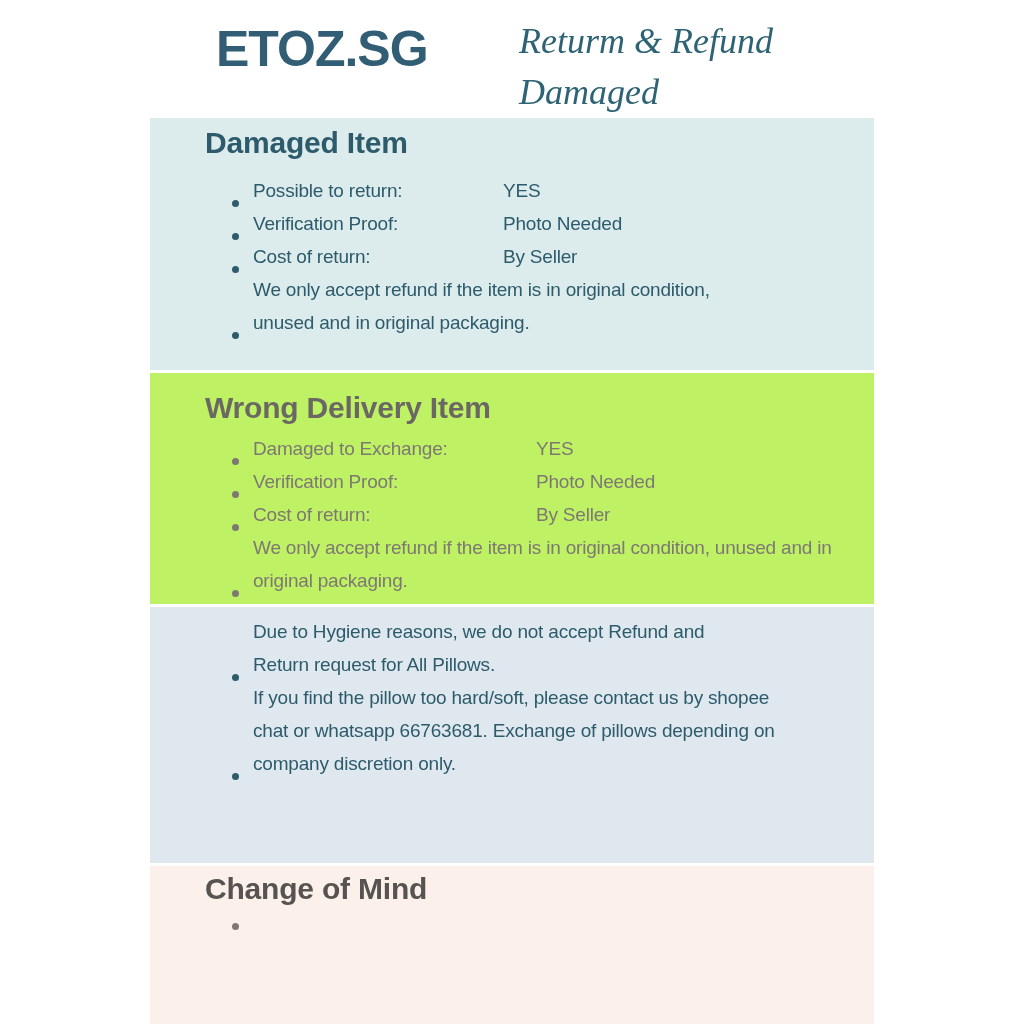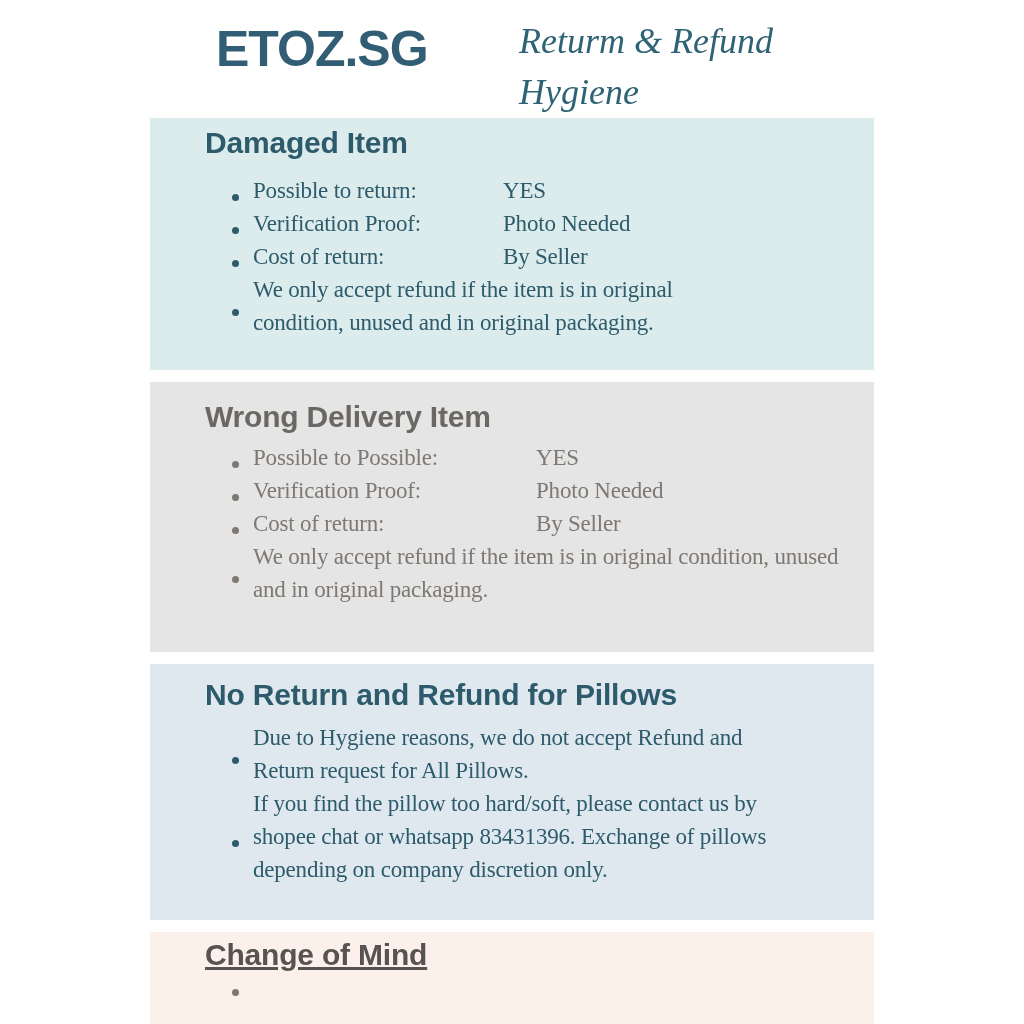--- a/index.html
+++ b/index.html
@@ -10,55 +10,55 @@
   .brand{
     position:absolute;left:216px;top:20px;
     font-size:50px;font-weight:bold;letter-spacing:-1px;color:#315e74;
   }
   .doc-title{
     position:absolute;left:519px;top:16px;
     font-family:"Liberation Serif", serif;font-style:italic;
     font-size:36px;line-height:51px;color:#2e6375;
   }
   .stack{position:absolute;left:150px;top:118px;width:724px;}
-  section{box-sizing:border-box;width:724px;margin-bottom:12px;padding-left:55px;overflow:hidden;}
+  section{box-sizing:border-box;width:724px;margin-bottom:3px;padding-left:55px;overflow:hidden;}
   .s1{background:#dcebec;height:252px;color:#2d5b6c;}
-  .s2{background:#e5e5e5;height:270px;color:#7e7873;}
+  .s2{background:#bef264;height:231px;color:#7e7873;}
   .s3{background:#dfe8ee;height:256px;color:#2d5b6c;}
   .s4{background:#fcf0ea;height:158px;color:#7e7873;}
   h2{margin:0;font-size:30px;line-height:36px;letter-spacing:-0.2px;}
   .s1 h2{padding-top:7px;color:#2d5b6c;}
   .s2 h2{padding-top:17px;color:#6b6864;}
   .s3 h2{padding-top:13px;color:#2d5b6c;}
-  .s4 h2{padding-top:5px;color:#565350;text-decoration:underline;}
+  .s4 h2{padding-top:5px;color:#565350;}
   ul{list-style:none;margin:0;padding:0 0 0 27px;}
   .s1 ul{margin-top:13px;}
   .s2 ul{margin-top:6px;}
   .s3 ul{margin-top:8px;}
   .s4 ul{margin-top:3px;}
-  li{display:flex;align-items:center;font-size:23px;line-height:33px;letter-spacing:-0.2px;font-family:Liberation Serif, serif;}
+  li{display:flex;align-items:flex-end;font-size:19px;line-height:33px;letter-spacing:-0.2px;}
   .dot{flex:none;width:7px;height:7px;border-radius:50%;background:currentColor;margin:13px 14px 0 0;}
   .kv .label{flex:none;}
   .s1 .kv .label{width:250px;}
   .s2 .kv .label{width:283px;}
   .note .text{display:block;}
   .s1 .note .text{max-width:512px;}
   .s2 .note .text{max-width:600px;}
   .s3 .note-a .text{max-width:505px;}
   .s3 .note-b .text{max-width:522px;}
   .s4 .note .text{max-width:505px;}
 </style>
 </head>
 <body>
 
 <div class="brand">ETOZ.SG</div>
 
 <div class="doc-title">
   <div>Returm &amp; Refund</div>
-  <div>Hygiene</div>
+  <div>Damaged</div>
 </div>
 
 <div class="stack">
 
   <section class="s1">
     <h2>Damaged Item</h2>
     <ul>
       <li class="kv">
         <span class="dot"></span>
         <span class="label">Possible to return:</span>
@@ -79,50 +79,49 @@
         <span class="text">We only accept refund if the item is in original condition, unused and in original packaging.</span>
       </li>
     </ul>
   </section>
 
   <section class="s2">
     <h2>Wrong Delivery Item</h2>
     <ul>
       <li class="kv">
         <span class="dot"></span>
-        <span class="label">Possible to Possible:</span>
+        <span class="label">Damaged to Exchange:</span>
         <span class="value">YES</span>
       </li>
       <li class="kv">
         <span class="dot"></span>
         <span class="label">Verification Proof:</span>
         <span class="value">Photo Needed</span>
       </li>
       <li class="kv">
         <span class="dot"></span>
         <span class="label">Cost of return:</span>
         <span class="value">By Seller</span>
       </li>
       <li class="note">
         <span class="dot"></span>
         <span class="text">We only accept refund if the item is in original condition, unused and in original packaging.</span>
       </li>
     </ul>
   </section>
 
   <section class="s3">
-    <h2>No Return and Refund for Pillows</h2>
     <ul>
       <li class="note note-a">
         <span class="dot"></span>
         <span class="text">Due to Hygiene reasons, we do not accept Refund and Return request for All Pillows.</span>
       </li>
       <li class="note note-b">
         <span class="dot"></span>
-        <span class="text">If you find the pillow too hard/soft, please contact us by shopee chat or whatsapp 83431396. Exchange of pillows depending on company discretion only.</span>
+        <span class="text">If you find the pillow too hard/soft, please contact us by shopee chat or whatsapp 66763681. Exchange of pillows depending on company discretion only.</span>
       </li>
     </ul>
   </section>
 
   <section class="s4">
     <h2>Change of Mind</h2>
     <ul>
       <li class="note">
         <span class="dot"></span>
       </li>

